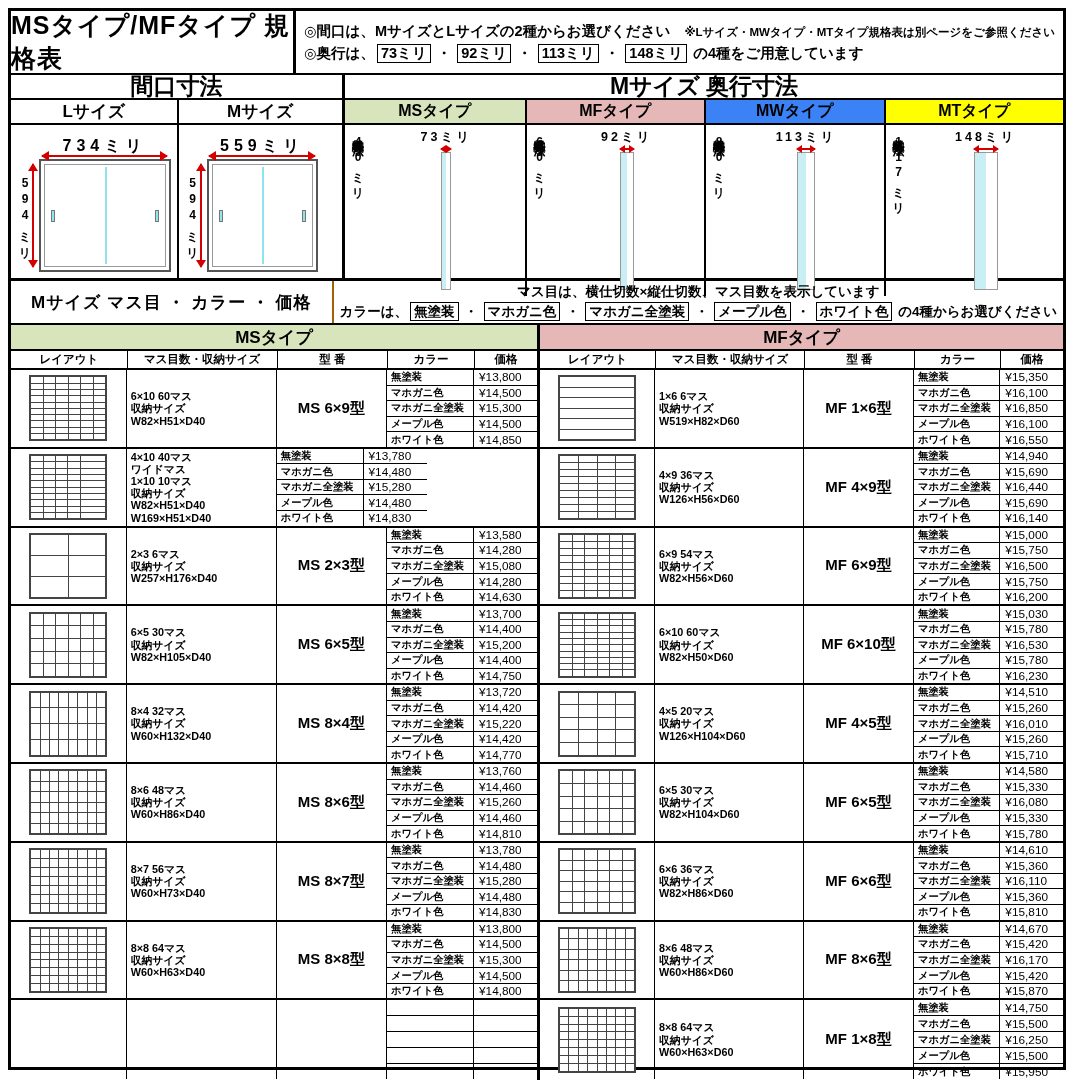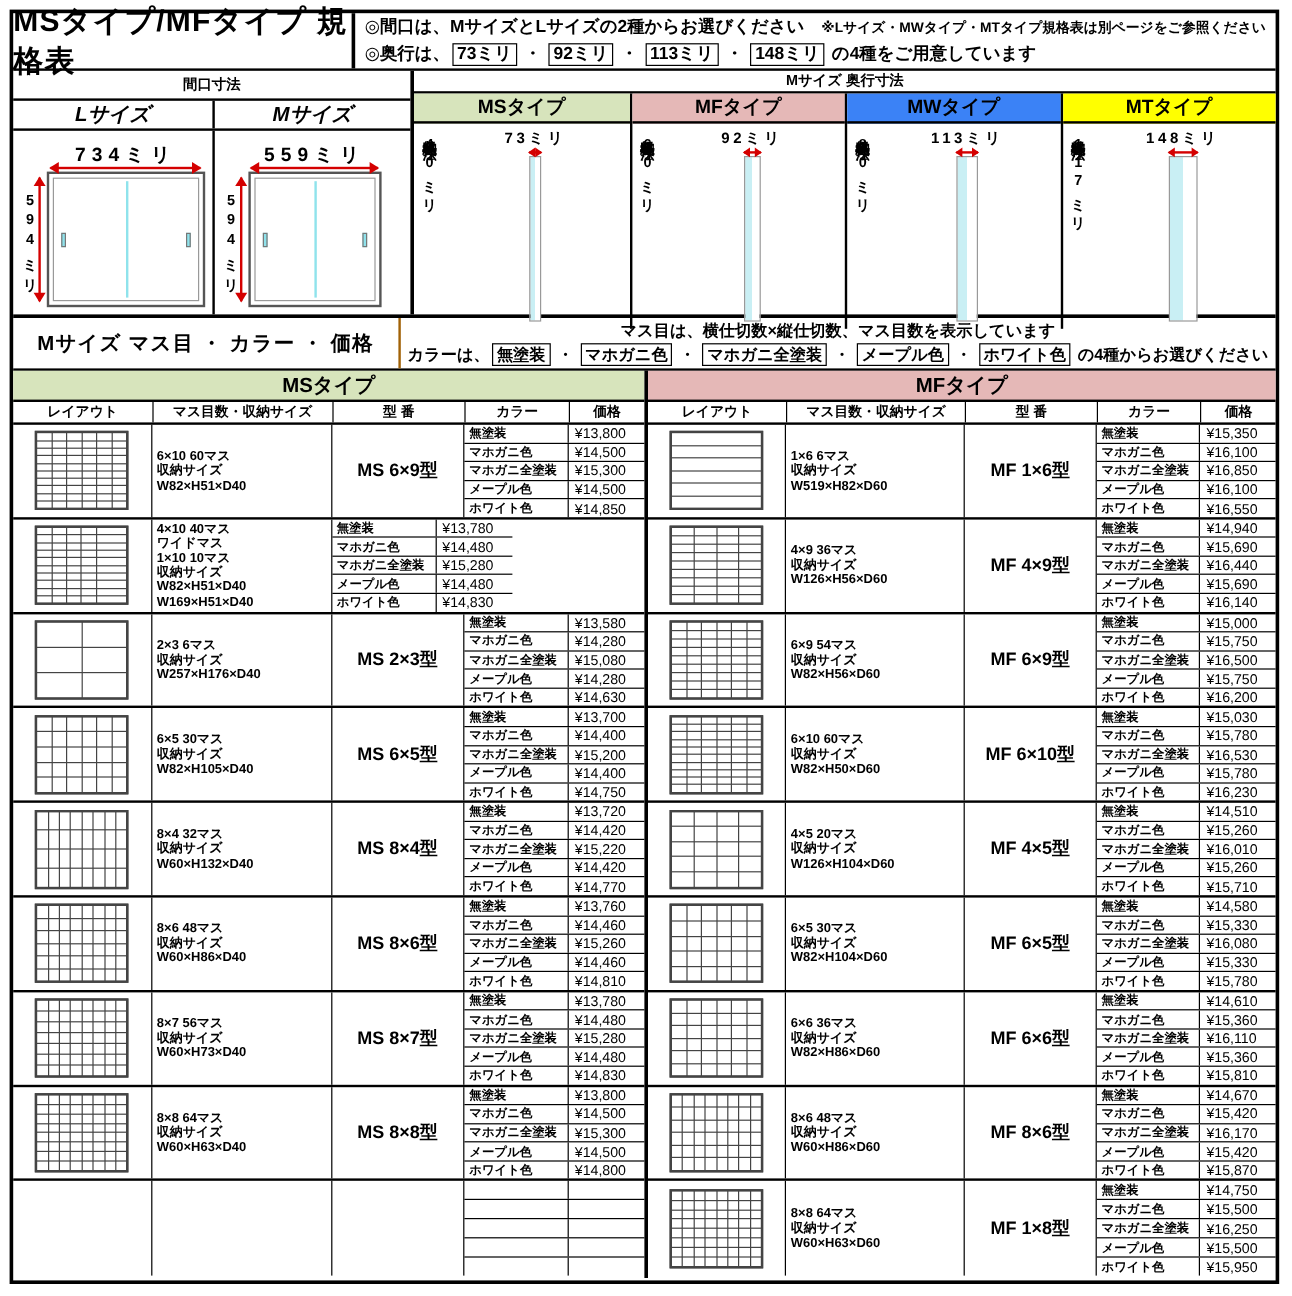--- a/index.html
+++ b/index.html
@@ -1,35 +1,35 @@
 <!DOCTYPE html>
 <html><head>
 <meta charset="utf-8">
 <style>
   html,body{margin:0;padding:0;background:#fff;}
   body{width:1077px;height:1080px;font-family:"Liberation Sans","DejaVu Sans",sans-serif;color:#000;overflow:hidden;}
   .sheet{position:absolute;left:8px;top:8px;width:1058px;height:1062px;border:3px solid #000;box-sizing:border-box;background:#fff;}
   .sheet *{box-sizing:border-box;}
 
   
-  .row-a{display:flex;height:48px;border-bottom:2px solid #000;}
+  .row-a{display:flex;height:64px;border-bottom:2px solid #000;}
   .title-box{width:334px;border-right:3px solid #000;display:flex;align-items:center;justify-content:center;
     font-weight:bold;font-size:25px;letter-spacing:1px;}
   .notes-box{flex:1;padding:3px 8px 2px 8px;display:flex;flex-direction:column;justify-content:center;}
   .note-line{font-weight:bold;font-size:14.5px;line-height:21px;white-space:nowrap;}
   .note-ref{font-size:11.5px;margin-left:10px;}
   .boxed{border:1px solid #000;padding:0 3px;margin:0 2px;display:inline-block;line-height:17px;}
 
   
   .band-b{display:flex;height:206px;border-bottom:3px solid #000;}
   .left-block{width:334px;border-right:3px solid #000;display:flex;flex-direction:column;}
   .right-block{flex:1;display:flex;flex-direction:column;}
   .sec-head{height:25px;border-bottom:2px solid #000;display:flex;align-items:center;justify-content:center;
-    font-weight:bold;font-size:12px;}
-  .size-heads{display:flex;height:25px;border-bottom:2px solid #000;font-style:italic;}
+    font-weight:bold;font-size:23px;}
+  .size-heads{display:flex;height:25px;border-bottom:2px solid #000;}
   .size-head{width:50%;display:flex;align-items:center;justify-content:center;font-weight:bold;font-size:17px;}
   .size-head + .size-head{border-left:2px solid #000;}
   .cab-row{flex:1;display:flex;}
   .cab-cell{width:50%;position:relative;padding:4px 6px 6px 2px;}
   .cab-cell + .cab-cell{border-left:2px solid #000;}
   .cab-grid{display:grid;grid-template-columns:26px 1fr;grid-template-rows:30px 1fr;height:100%;}
   .cab-toplabel{grid-column:2;display:flex;flex-direction:column;align-items:center;justify-content:flex-end;padding-bottom:2px;}
   .cab-wlabel{font-weight:bold;font-size:16px;letter-spacing:5px;line-height:13px;}
   .arrow-h{position:relative;height:2px;background:#d40000;margin-top:3px;}
   .arrow-h::before{content:"";position:absolute;left:-1px;top:-4px;border-right:8px solid #d40000;border-top:5px solid transparent;border-bottom:5px solid transparent;}

